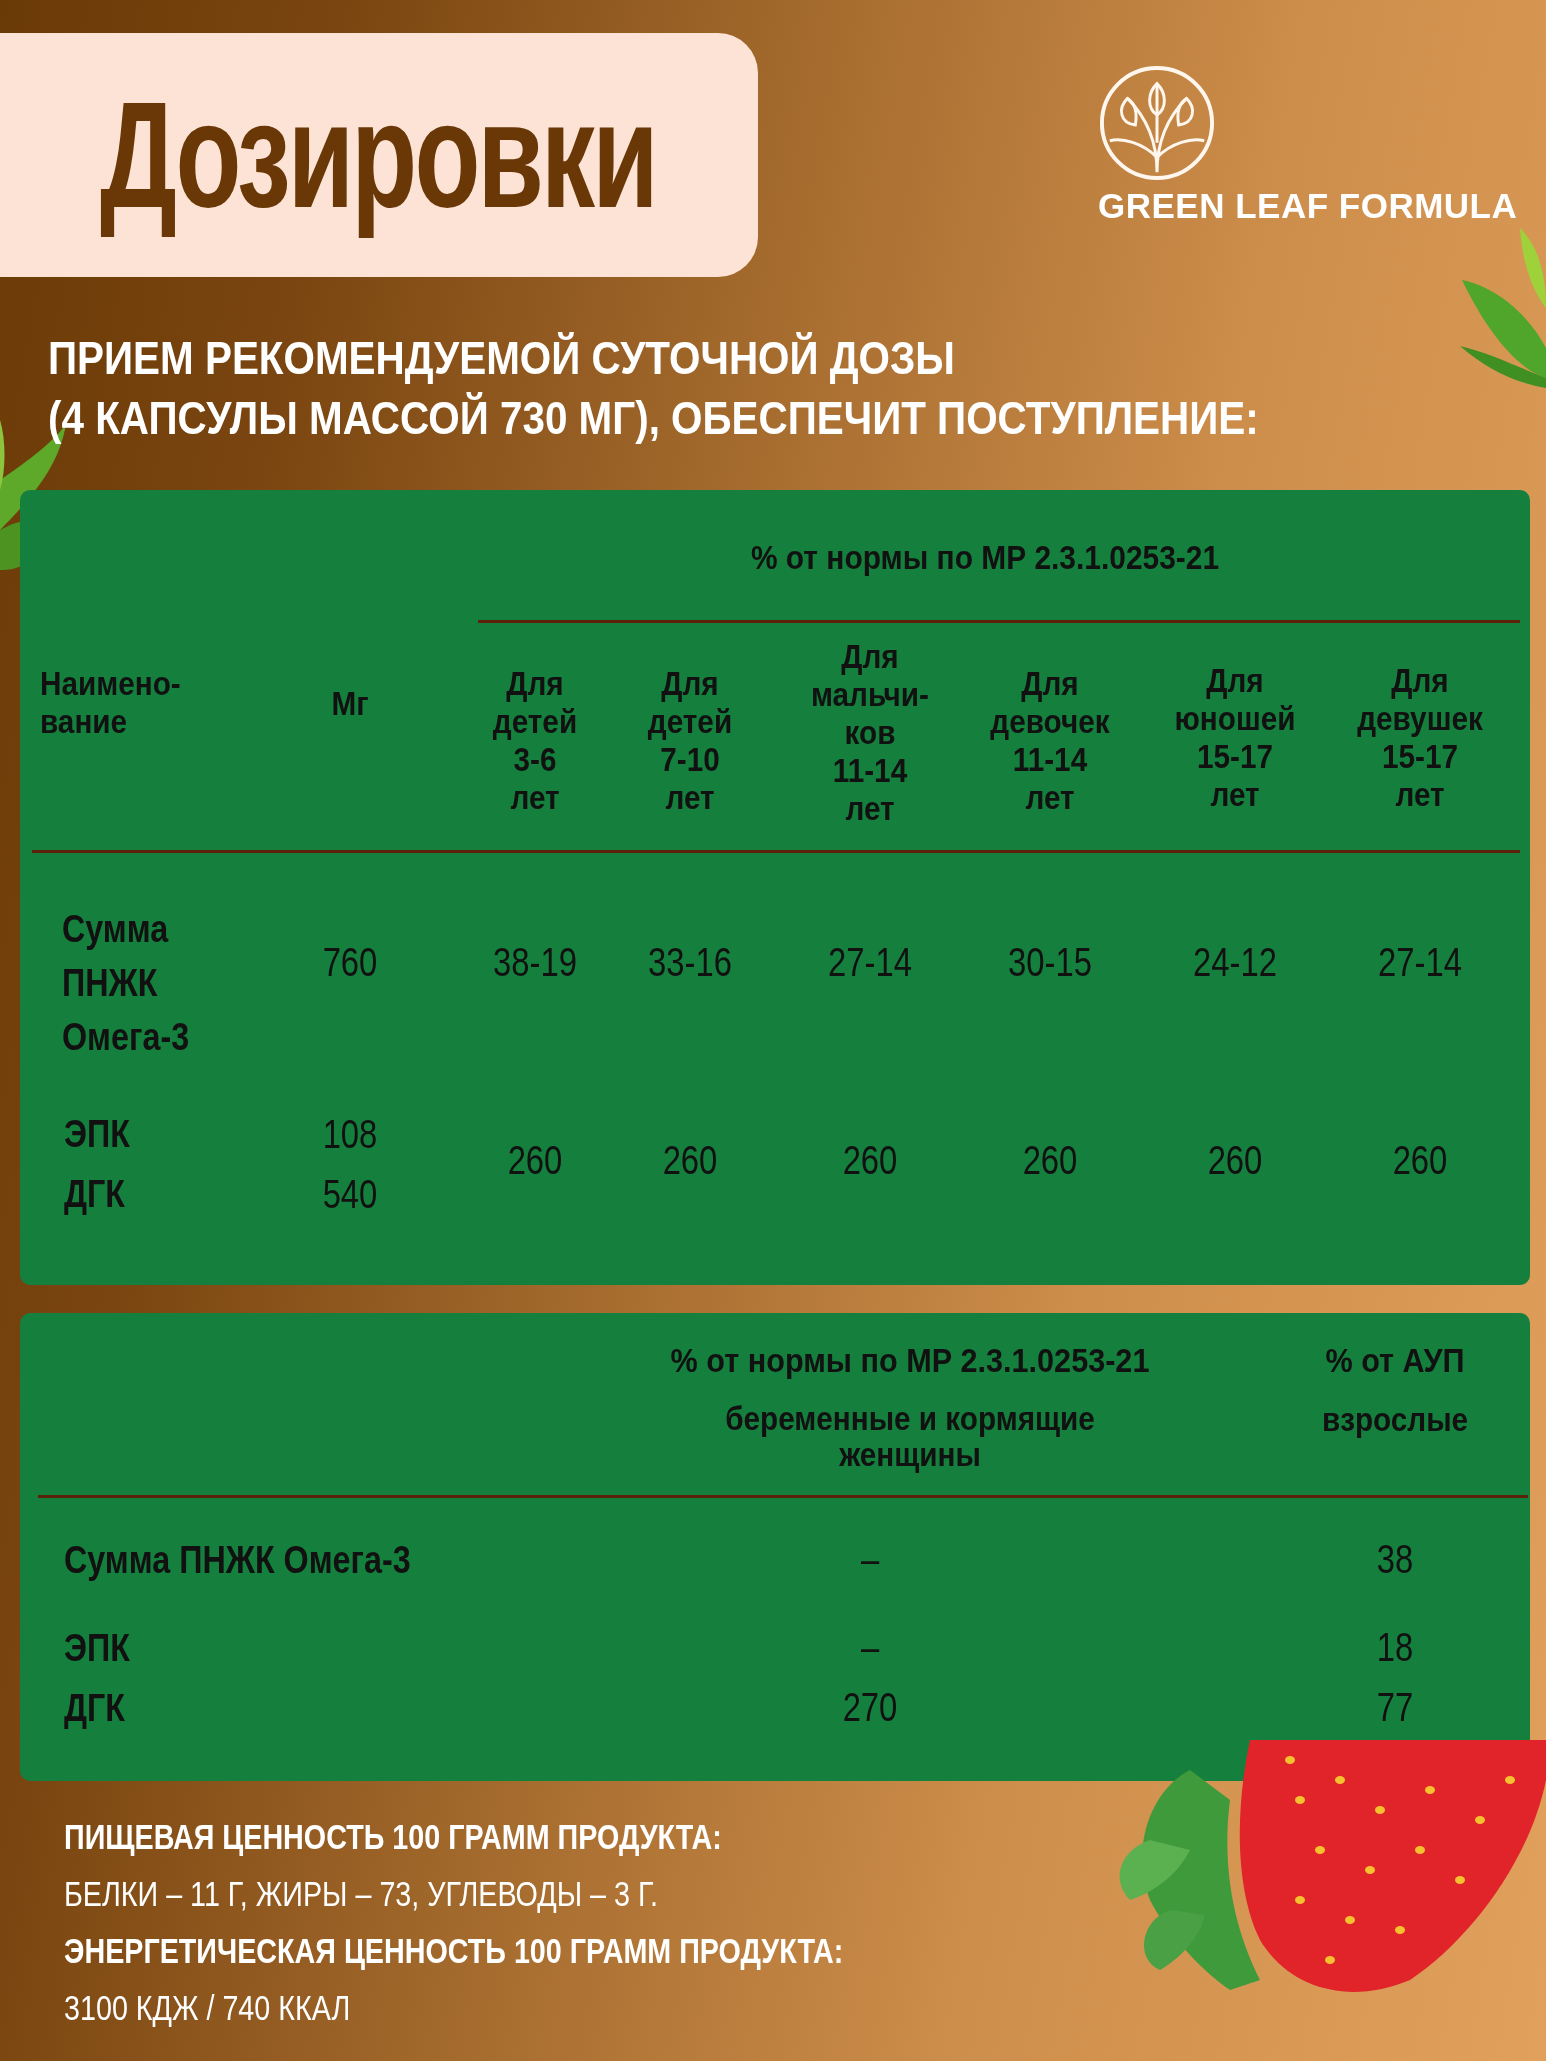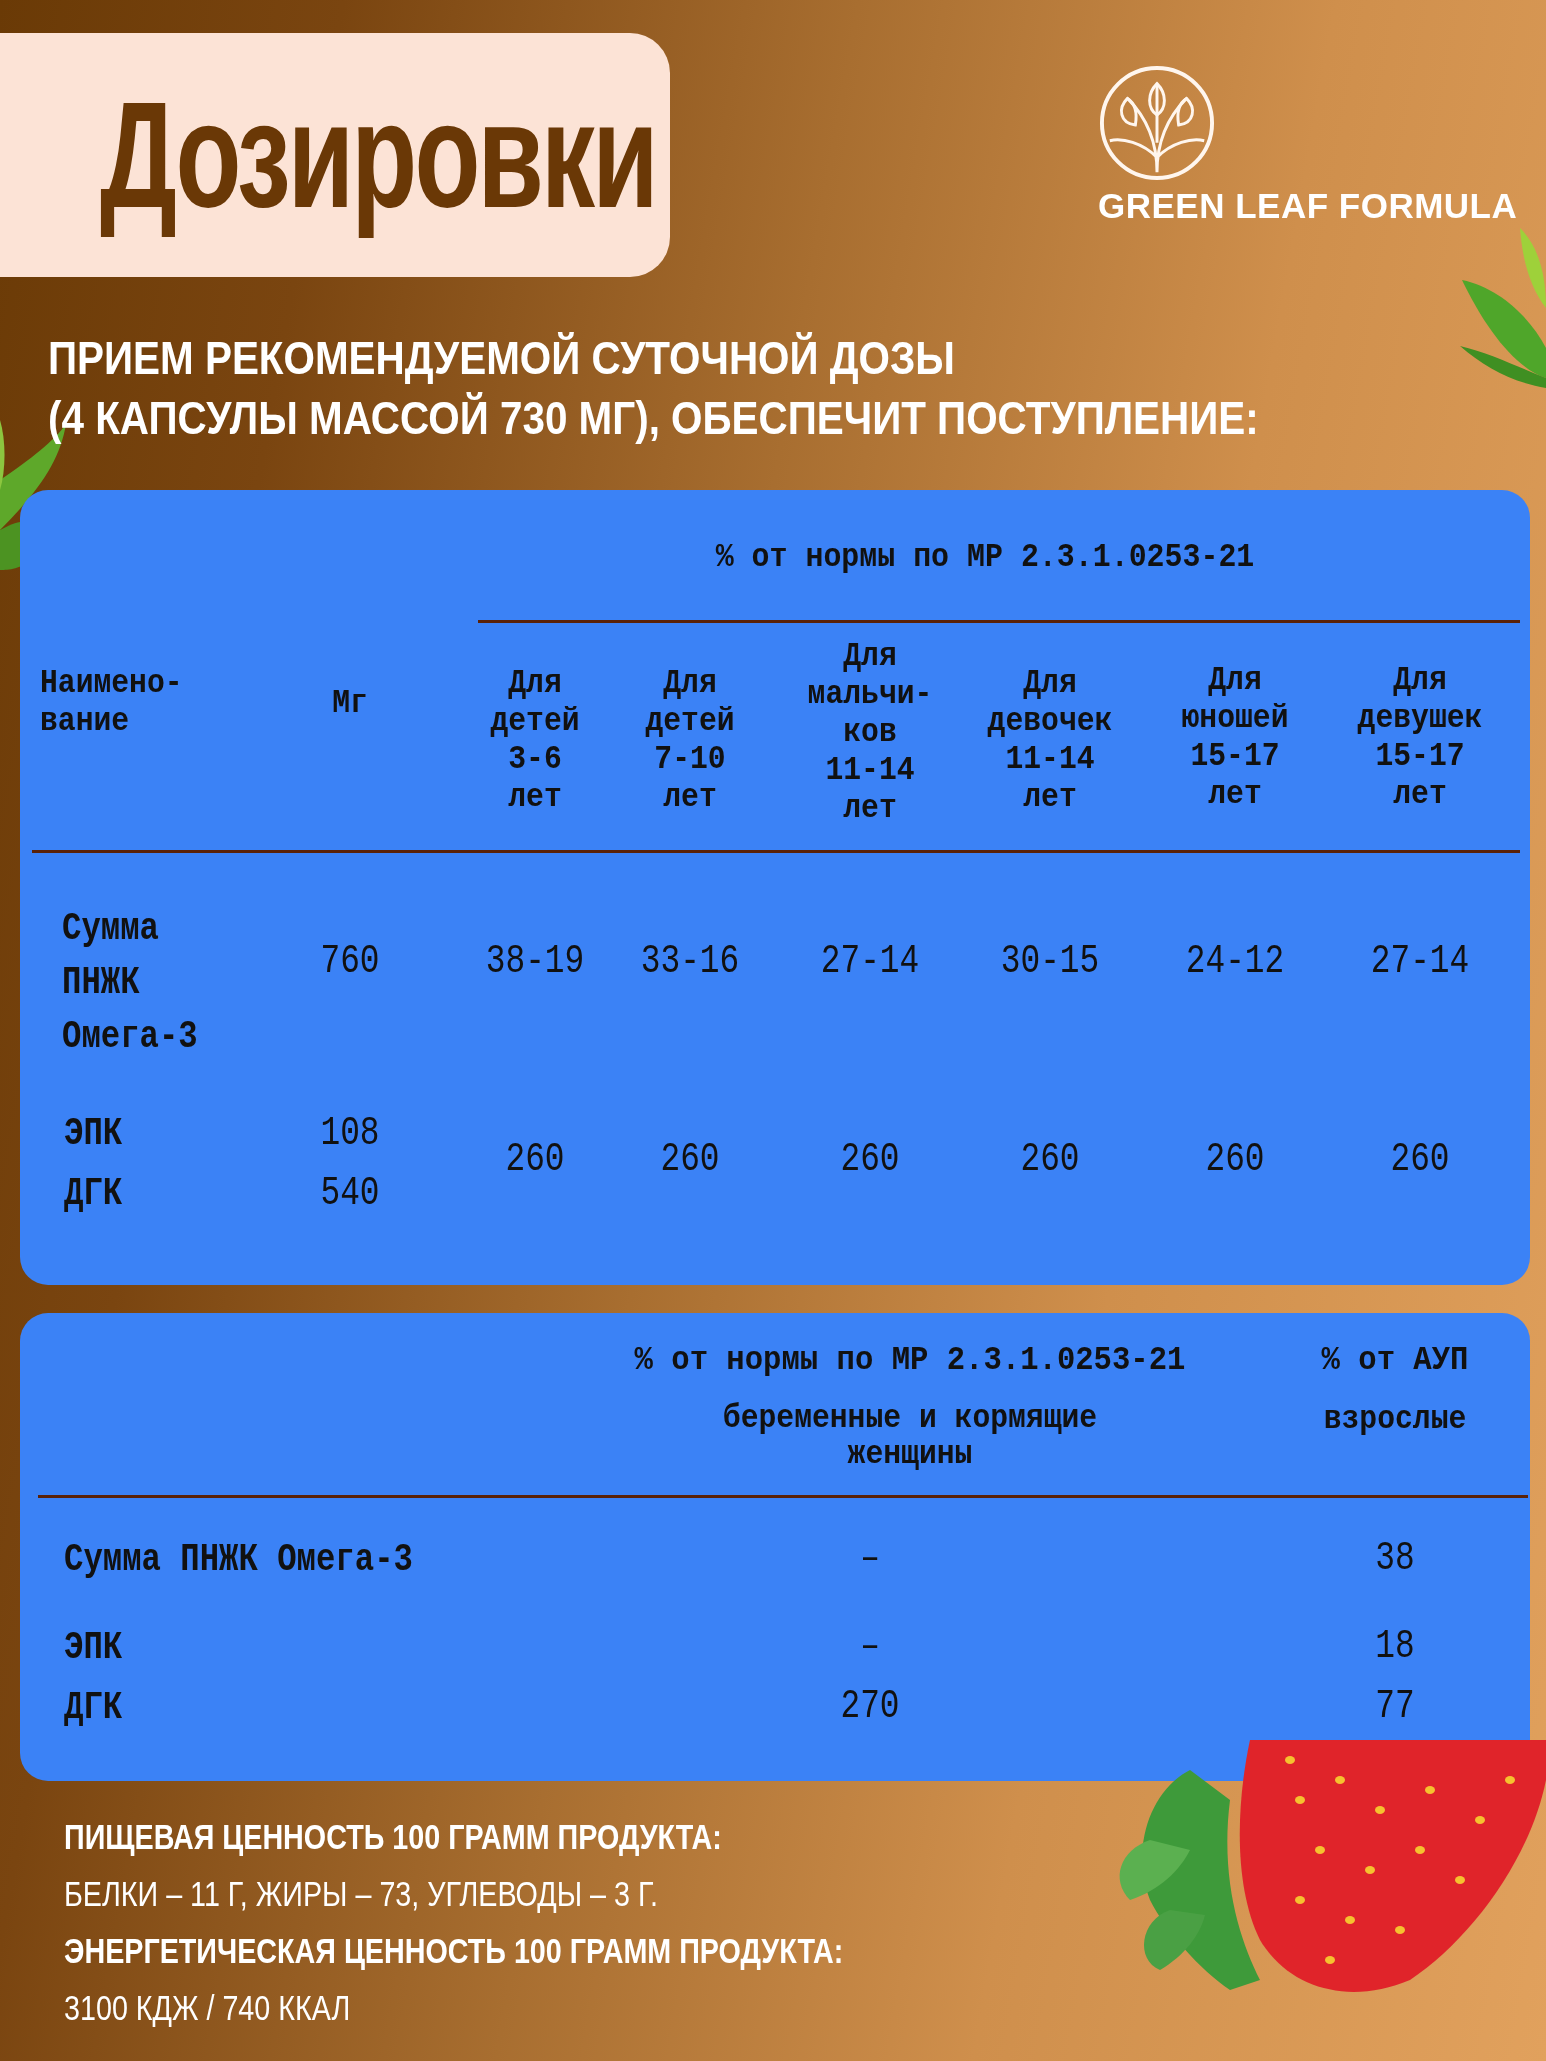--- a/index.html
+++ b/index.html
@@ -4,21 +4,21 @@
   <style>
     * { box-sizing: border-box; margin: 0; padding: 0; }
     html, body { width: 1546px; height: 2061px; overflow: hidden; }
     body {
       position: relative;
       font-family: "Liberation Sans", sans-serif;
       background: linear-gradient(100deg, #6a3a06 0%, #7a4510 18%, #a86e30 45%, #cf8f4c 70%, #e1a15d 100%);
       color: #111;
     }
     .title-badge {
-      position: absolute; left: 0; top: 33px; width: 670px; height: 244px;
+      position: absolute; left: 0; top: 33px; width: 758px; height: 244px;
       background: #fce3d6; border-radius: 0 40px 40px 0;
       display: flex; align-items: center; padding-left: 100px;
     }
     .title-badge span {
       font-family: "Liberation Sans Narrow", "Liberation Sans", sans-serif;
       font-weight: 700; font-size: 150px; color: #6a3806;
       letter-spacing: -4px; transform: scaleX(0.72); transform-origin: left center;
       display: inline-block; white-space: nowrap;
     }
     .logo { position: absolute; left: 1098px; top: 62px; width: 380px; height: 160px; }
@@ -32,21 +32,21 @@
     .logo-sub {
       position: absolute; left: 0; top: 124px; width: 380px;
       color: #fff; font-weight: 700; font-size: 35px; letter-spacing: 0.5px; white-space: nowrap;
     }
     .intro {
       position: absolute; left: 48px; top: 328px; width: 1460px;
       color: #fff; font-weight: 700; font-size: 47px; line-height: 60px;
       transform: scaleX(0.86); transform-origin: left top; white-space: nowrap;
     }
     .card {
-      position: absolute; background: #3b82f6; border-radius: 28px; font-family: Liberation Mono, monospace;
+      position: absolute; background: #15803d; border-radius: 10px;
     }
     .card1 { left: 20px; top: 490px; width: 1510px; height: 795px; }
     .card2 { left: 20px; top: 1313px; width: 1510px; height: 468px; }
     .rule { position: absolute; height: 3px; background: #5a2208; }
     .h-cell {
       position: absolute; text-align: center; font-weight: 700; font-size: 33px;
       line-height: 38px; transform: scaleX(0.9);
     }
     .norm-title {
       position: absolute; left: 460px; top: 48px; width: 1010px; text-align: center;

